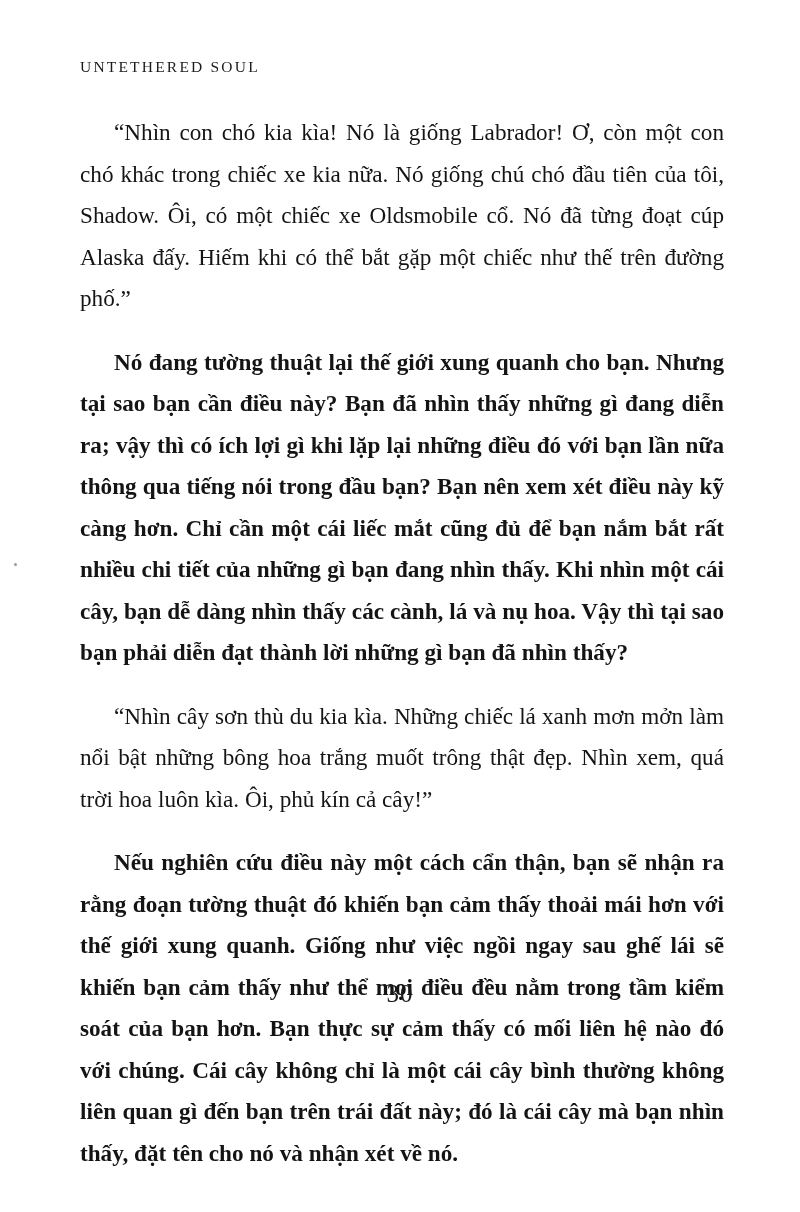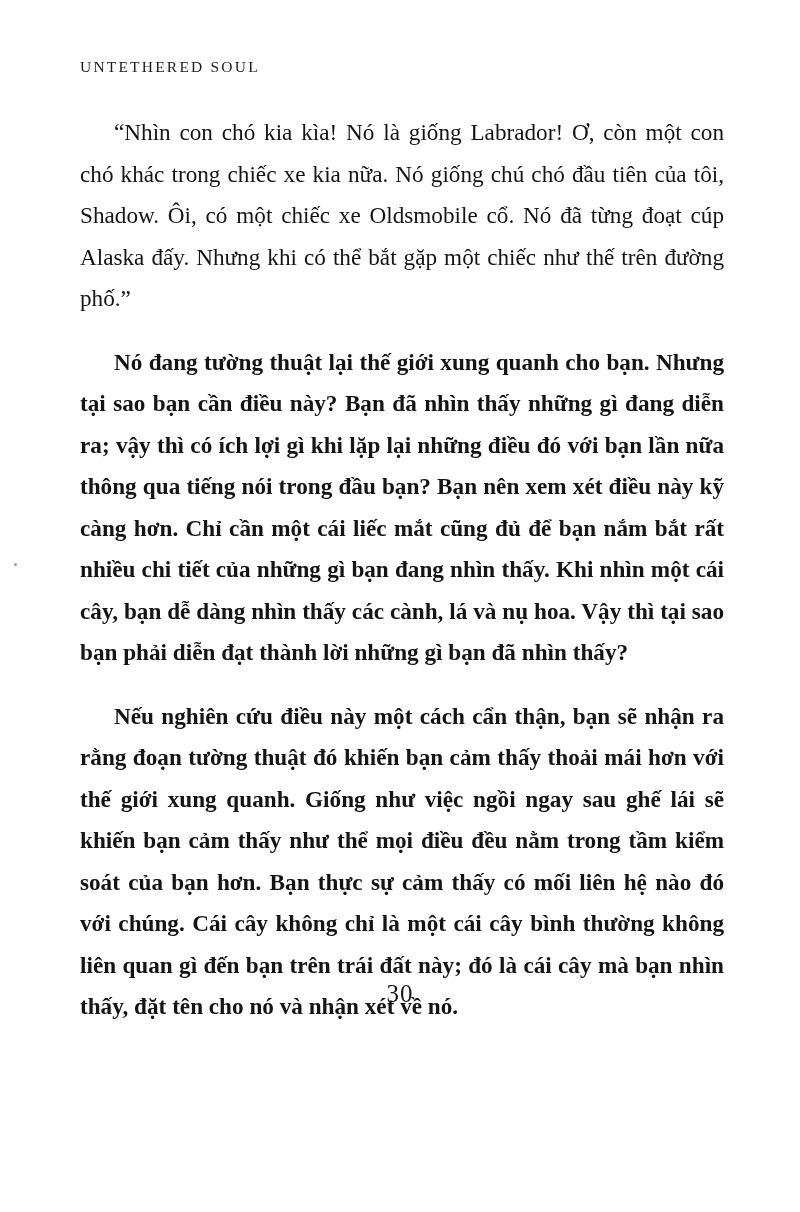--- a/index.html
+++ b/index.html
@@ -89,20 +89,21 @@
 </head>
 <body>
 
 <div class="page">
 
   <div class="running-head">Untethered Soul</div>
 
   <div class="margin-dot"></div>
 
   <div class="body-text">
-    <p class="para quote">“Nhìn con chó kia kìa! Nó là giống Labrador! Ơ, còn một con chó khác trong chiếc xe kia nữa. Nó giống chú chó đầu tiên của tôi, Shadow. Ôi, có một chiếc xe Oldsmobile cổ. Nó đã từng đoạt cúp Alaska đấy. Nhưng khi có thể bắt gặp một chiếc như thế trên đường phố.”</p>
+    <p class="para quote">“Nhìn con chó kia kìa! Nó là giống Labrador! Ơ, còn một con chó khác trong chiếc xe kia nữa. Nó giống chú chó đầu tiên của tôi, Shadow. Ôi, có một chiếc xe Oldsmobile cổ. Nó đã từng đoạt cúp Alaska đấy. Hiếm khi có thể bắt gặp một chiếc như thế trên đường phố.”</p>
     <p class="para indent">Nó đang tường thuật lại thế giới xung quanh cho bạn. Nhưng tại sao bạn cần điều này? Bạn đã nhìn thấy những gì đang diễn ra; vậy thì có ích lợi gì khi lặp lại những điều đó với bạn lần nữa thông qua tiếng nói trong đầu bạn? Bạn nên xem xét điều này kỹ càng hơn. Chỉ cần một cái liếc mắt cũng đủ để bạn nắm bắt rất nhiều chi tiết của những gì bạn đang nhìn thấy. Khi nhìn một cái cây, bạn dễ dàng nhìn thấy các cành, lá và nụ hoa. Vậy thì tại sao bạn phải diễn đạt thành lời những gì bạn đã nhìn thấy?</p>
+    <p class="para quote">“Nhìn cây sơn thù du kia kìa. Những chiếc lá xanh mơn mởn làm nổi bật những bông hoa trắng muốt trông thật đẹp. Nhìn xem, quá trời hoa luôn kìa. Ôi, phủ kín cả cây!”</p>
     <p class="para indent">Nếu nghiên cứu điều này một cách cẩn thận, bạn sẽ nhận ra rằng đoạn tường thuật đó khiến bạn cảm thấy thoải mái hơn với thế giới xung quanh. Giống như việc ngồi ngay sau ghế lái sẽ khiến bạn cảm thấy như thể mọi điều đều nằm trong tầm kiểm soát của bạn hơn. Bạn thực sự cảm thấy có mối liên hệ nào đó với chúng. Cái cây không chỉ là một cái cây bình thường không liên quan gì đến bạn trên trái đất này; đó là cái cây mà bạn nhìn thấy, đặt tên cho nó và nhận xét về nó.</p>
   </div>
 
   <div class="page-number">30</div>
 
 </div>
 
 </body></html>

